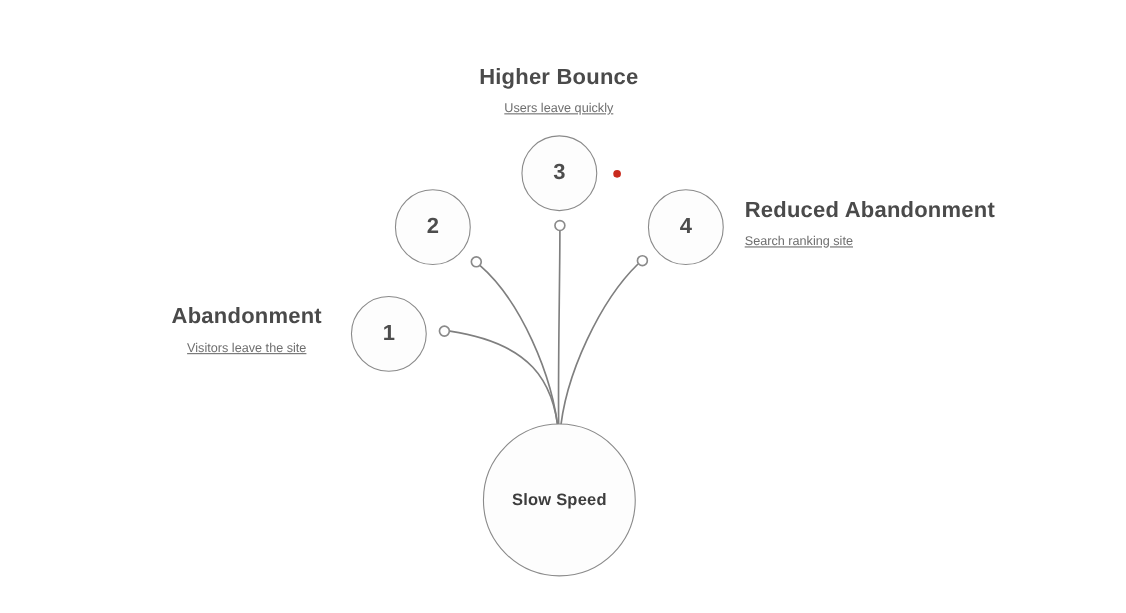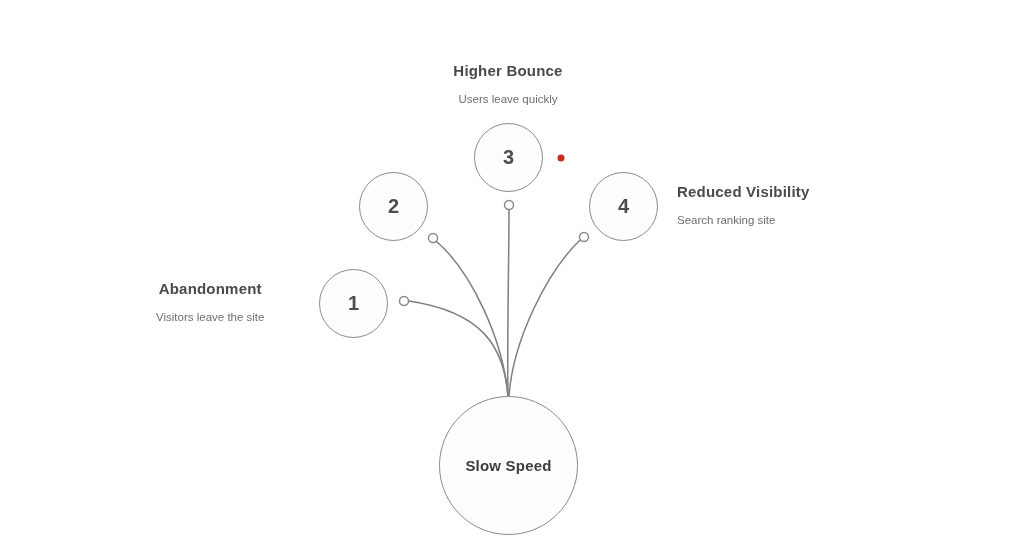--- a/index.html
+++ b/index.html
@@ -37,52 +37,53 @@
   }
   .center-label {
     font-size: 15px;
     font-weight: 600;
     color: #3d3d3d;
     letter-spacing: 0.2px;
   }
 
   .label { position: absolute; white-space: nowrap; }
   .label .title {
-    font-size: 15px;
+    font-size: 20px;
     font-weight: 700;
     color: var(--title, #4a4a4a);
     letter-spacing: 0.2px;
     line-height: 19px;
   }
   .label .subtitle {
     font-size: 11.5px;
     color: var(--subtitle, #6e6e6e);
     margin-top: 12px;
     line-height: 14px;
+    text-decoration: underline;
   }
   .label.centered { text-align: center; transform: translateX(-50%); }
 </style>
 </head>
 <body>
 
 <div class="stage">
 
   <svg class="connector-layer" width="1024" height="557" viewBox="0 0 1024 557">
     <path class="curve" d="M508,396 C504,346 482,312 409,301"></path>
     <path class="curve" d="M508,396 C503,340 472,272 436,241"></path>
     <path class="curve" d="M508,396 C507,340 509,258 509,210"></path>
     <path class="curve" d="M509,396 C513,340 547,272 580,240"></path>
     <circle class="dot" cx="404" cy="301" r="4.5"></circle>
     <circle class="dot" cx="433" cy="238" r="4.5"></circle>
     <circle class="dot" cx="509" cy="205" r="4.5"></circle>
     <circle class="dot" cx="584" cy="237" r="4.5"></circle>
     <circle class="red-dot" cx="561" cy="158" r="3.5"></circle>
   </svg>
 
-  <div class="node center" style="left:439px; top:396px;text-align:right;">
+  <div class="node center" style="left:439px; top:385px;text-align:right;">
     <span class="center-label">Slow Speed</span>
   </div>
 
   <div class="node small" style="left:319px; top:269px;">
     <span class="num">1</span>
   </div>
   <div class="node small" style="left:359px; top:172px;">
     <span class="num">2</span>
   </div>
   <div class="node small" style="left:474px; top:123px;">
@@ -97,17 +98,17 @@
     <div class="subtitle">Visitors leave the site</div>
   </div>
 
 
   <div class="label centered" style="left:508px; top:61px;">
     <div class="title">Higher Bounce</div>
     <div class="subtitle">Users leave quickly</div>
   </div>
 
   <div class="label" style="left:677px; top:182px;">
-    <div class="title">Reduced Visibility</div>
+    <div class="title">Reduced Abandonment</div>
     <div class="subtitle">Search ranking site</div>
   </div>
 
 </div>
 
 </body></html>

